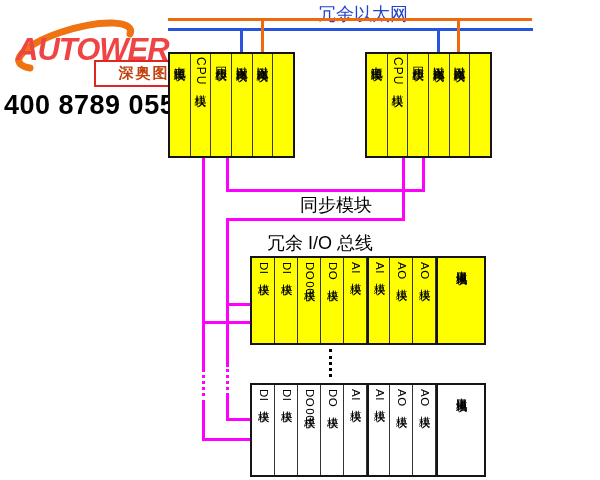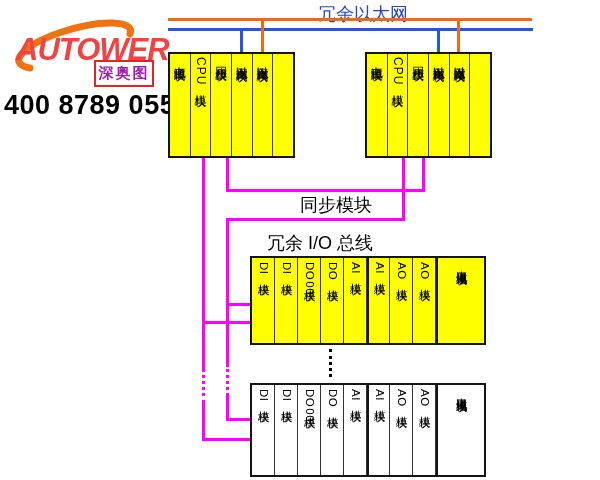--- a/index.html
+++ b/index.html
@@ -6,21 +6,21 @@
   #canvas{position:relative;width:600px;height:480px;background:#fff;overflow:hidden;
           font-family:"Liberation Sans",sans-serif;}
 
   
   #logo{position:absolute;left:6px;top:18px;width:160px;height:70px;}
   #swoosh{position:absolute;left:2px;top:0;}
   #wordmark{position:absolute;left:10px;top:14px;font-size:31px;font-style:italic;
             font-weight:900;letter-spacing:-1px;color:#ef4444;}
   #cnbadge{position:absolute;left:88px;top:42px;width:56px;height:23px;
            border:2px solid #e02525;display:flex;align-items:center;justify-content:center;
-           font-size:15px;font-weight:bold;letter-spacing:2px;color:#a21caf;}
+           font-size:15px;font-weight:bold;letter-spacing:2px;color:#c2410c;padding-left:20px;}
   #phone{position:absolute;left:4px;top:90px;font-size:27px;font-weight:600;
          letter-spacing:.5px;color:#000;}
 
   
   .dlabel{position:absolute;font-size:18px;color:#000;white-space:nowrap;}
   #eth-label{left:318px;top:2px;color:#2244cc;}
   #sync-label{left:300px;top:193px;}
   #iobus-label{left:267px;top:231px;text-align:right;}
 
   

